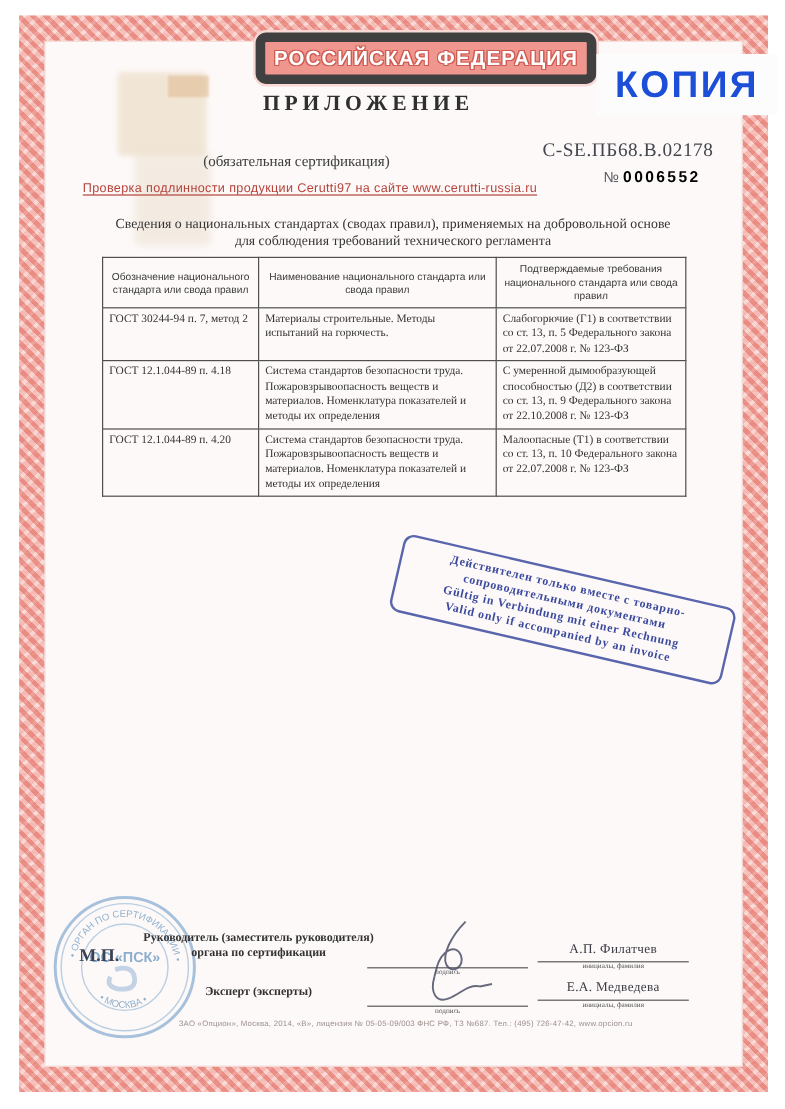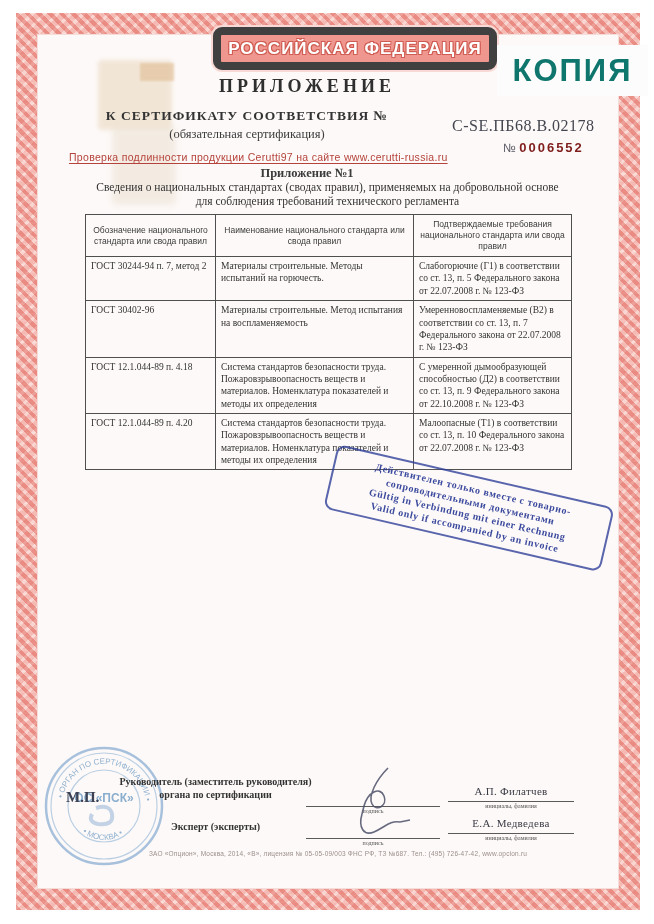--- a/index.html
+++ b/index.html
@@ -20,29 +20,29 @@
   .wm3{position:absolute;left:140px;top:63px;width:34px;height:18px;background:#dfb98e;opacity:.55;filter:blur(1px);}
   
   .banner{position:absolute;left:213px;top:27px;width:268px;height:27px;background:#ef968e;
           border:8px solid #404040;border-radius:9px;box-shadow:0 0 0 2px #f8d9d5;
           display:flex;align-items:center;justify-content:center;
           font-family:"Liberation Sans", sans-serif;font-weight:bold;font-size:17px;letter-spacing:1px;
           color:#ffffff;text-shadow:1px 1px 0 #cf5b52,-1px -1px 0 #cf5b52,1px -1px 0 #cf5b52,-1px 1px 0 #cf5b52;}
   
   .copybox{position:absolute;left:497px;top:45px;width:151px;height:51px;background:#fcfcfc;
            display:flex;align-items:center;justify-content:center;z-index:5;
-           font-family:"Liberation Sans", sans-serif;font-weight:bold;font-size:31px;letter-spacing:2px;color:#0f766e;}
+           font-family:"Liberation Sans", sans-serif;font-weight:bold;font-size:31px;letter-spacing:2px;color:#1d4ed8;}
   .title{position:absolute;left:0;right:40px;top:76px;text-align:center;
          font-size:18px;font-weight:bold;letter-spacing:4px;color:#2f2f2f;}
   .subtitle{position:absolute;left:0;right:160px;top:108px;text-align:center;
             font-size:13.5px;font-weight:bold;letter-spacing:1px;color:#333;}
   .certnum{position:absolute;left:452px;top:117px;font-size:16px;letter-spacing:.5px;color:#44464f;}
   .certtype{position:absolute;left:0;right:160px;top:127px;text-align:center;font-size:12.5px;color:#3d3d3d;}
   .formnum{position:absolute;left:503px;top:140px;font-family:"Liberation Sans", sans-serif;font-size:12px;color:#5a5a66;}
-  .formnum b{color:#7f1d1d;font-weight:bold;letter-spacing:2px;font-size:13px;}
+  .formnum b{color:#000000;font-weight:bold;letter-spacing:2px;font-size:13px;}
   .verify{position:absolute;left:69px;top:151px;font-family:"Liberation Sans", sans-serif;
           font-size:10.5px;color:#b5433b;text-decoration:underline;text-underline-offset:2px;letter-spacing:.3px;}
   .applabel{position:absolute;left:0;right:40px;top:166px;text-align:center;font-size:12.5px;font-weight:bold;}
   .appdesc{position:absolute;left:95px;top:180px;width:465px;text-align:center;font-size:11.5px;line-height:1.22;color:#333;}
   
   table.std{position:absolute;left:85px;top:214px;width:486px;border-collapse:collapse;table-layout:fixed;}
   table.std th,table.std td{border:1px solid #4f4f4f;vertical-align:top;}
   table.std th{font-family:"Liberation Sans", sans-serif;font-weight:normal;font-size:8.5px;
                text-align:center;padding:4px 6px;color:#3a3a3a;line-height:1.3;vertical-align:middle;}
   table.std td{font-size:9.5px;padding:3px 5px;line-height:1.3;color:#343434;}
@@ -74,52 +74,45 @@
   <div class="inner"></div>
 
   <div class="wm1"></div>
   <div class="wm2"></div>
   <div class="wm3"></div>
 
   <div class="banner">РОССИЙСКАЯ ФЕДЕРАЦИЯ</div>
   <div class="copybox">КОПИЯ</div>
 
   <div class="title">ПРИЛОЖЕНИЕ</div>
-  <div class="subtitle">К СЕРТИФИКАТУ СООТВЕТСТВИЯ  №</div>
   <div class="certnum">С-SE.ПБ68.В.02178</div>
   <div class="certtype">(обязательная сертификация)</div>
   <div class="formnum">
     <span>№</span>
     <b>0006552</b>
   </div>
   <div class="verify">Проверка подлинности продукции Cerutti97 на сайте www.cerutti-russia.ru</div>
-  <div class="applabel">Приложение №1</div>
   <div class="appdesc">Сведения о национальных стандартах (сводах правил), применяемых на добровольной основе для соблюдения требований технического регламента</div>
 
   <table class="std">
     <colgroup>
         <col class="c1">
         <col class="c2">
         <col class="c3">
       </colgroup>
     <tbody>
         <tr class="r0">
       <th>Обозначение национального стандарта или свода правил</th>
       <th>Наименование национального стандарта или свода правил</th>
       <th>Подтверждаемые требования национального стандарта или свода правил</th>
     </tr>
     <tr class="r1">
       <td>ГОСТ 30244-94 п. 7, метод 2</td>
       <td>Материалы строительные. Методы испытаний на горючесть.</td>
       <td>Слабогорючие (Г1) в соответствии со ст. 13, п. 5 Федерального закона от 22.07.2008 г. № 123-ФЗ</td>
-    </tr>
-    <tr class="r2">
-      <td>ГОСТ 30402-96</td>
-      <td>Материалы строительные. Метод испытания на воспламеняемость</td>
-      <td>Умеренновоспламеняемые (В2) в соответствии со ст. 13, п. 7 Федерального закона от 22.07.2008 г. № 123-ФЗ</td>
     </tr>
     <tr class="r3">
       <td>ГОСТ 12.1.044-89 п. 4.18</td>
       <td>Система стандартов безопасности труда. Пожаровзрывоопасность веществ и материалов. Номенклатура показателей и методы их определения</td>
       <td>С умеренной дымообразующей способностью (Д2) в соответствии со ст. 13, п. 9 Федерального закона от 22.10.2008 г. № 123-ФЗ</td>
     </tr>
     <tr class="r4">
       <td>ГОСТ 12.1.044-89 п. 4.20</td>
       <td>Система стандартов безопасности труда. Пожаровзрывоопасность веществ и материалов. Номенклатура показателей и методы их определения</td>
       <td>Малоопасные (Т1) в соответствии со ст. 13, п. 10 Федерального закона от 22.07.2008 г. № 123-ФЗ</td>

